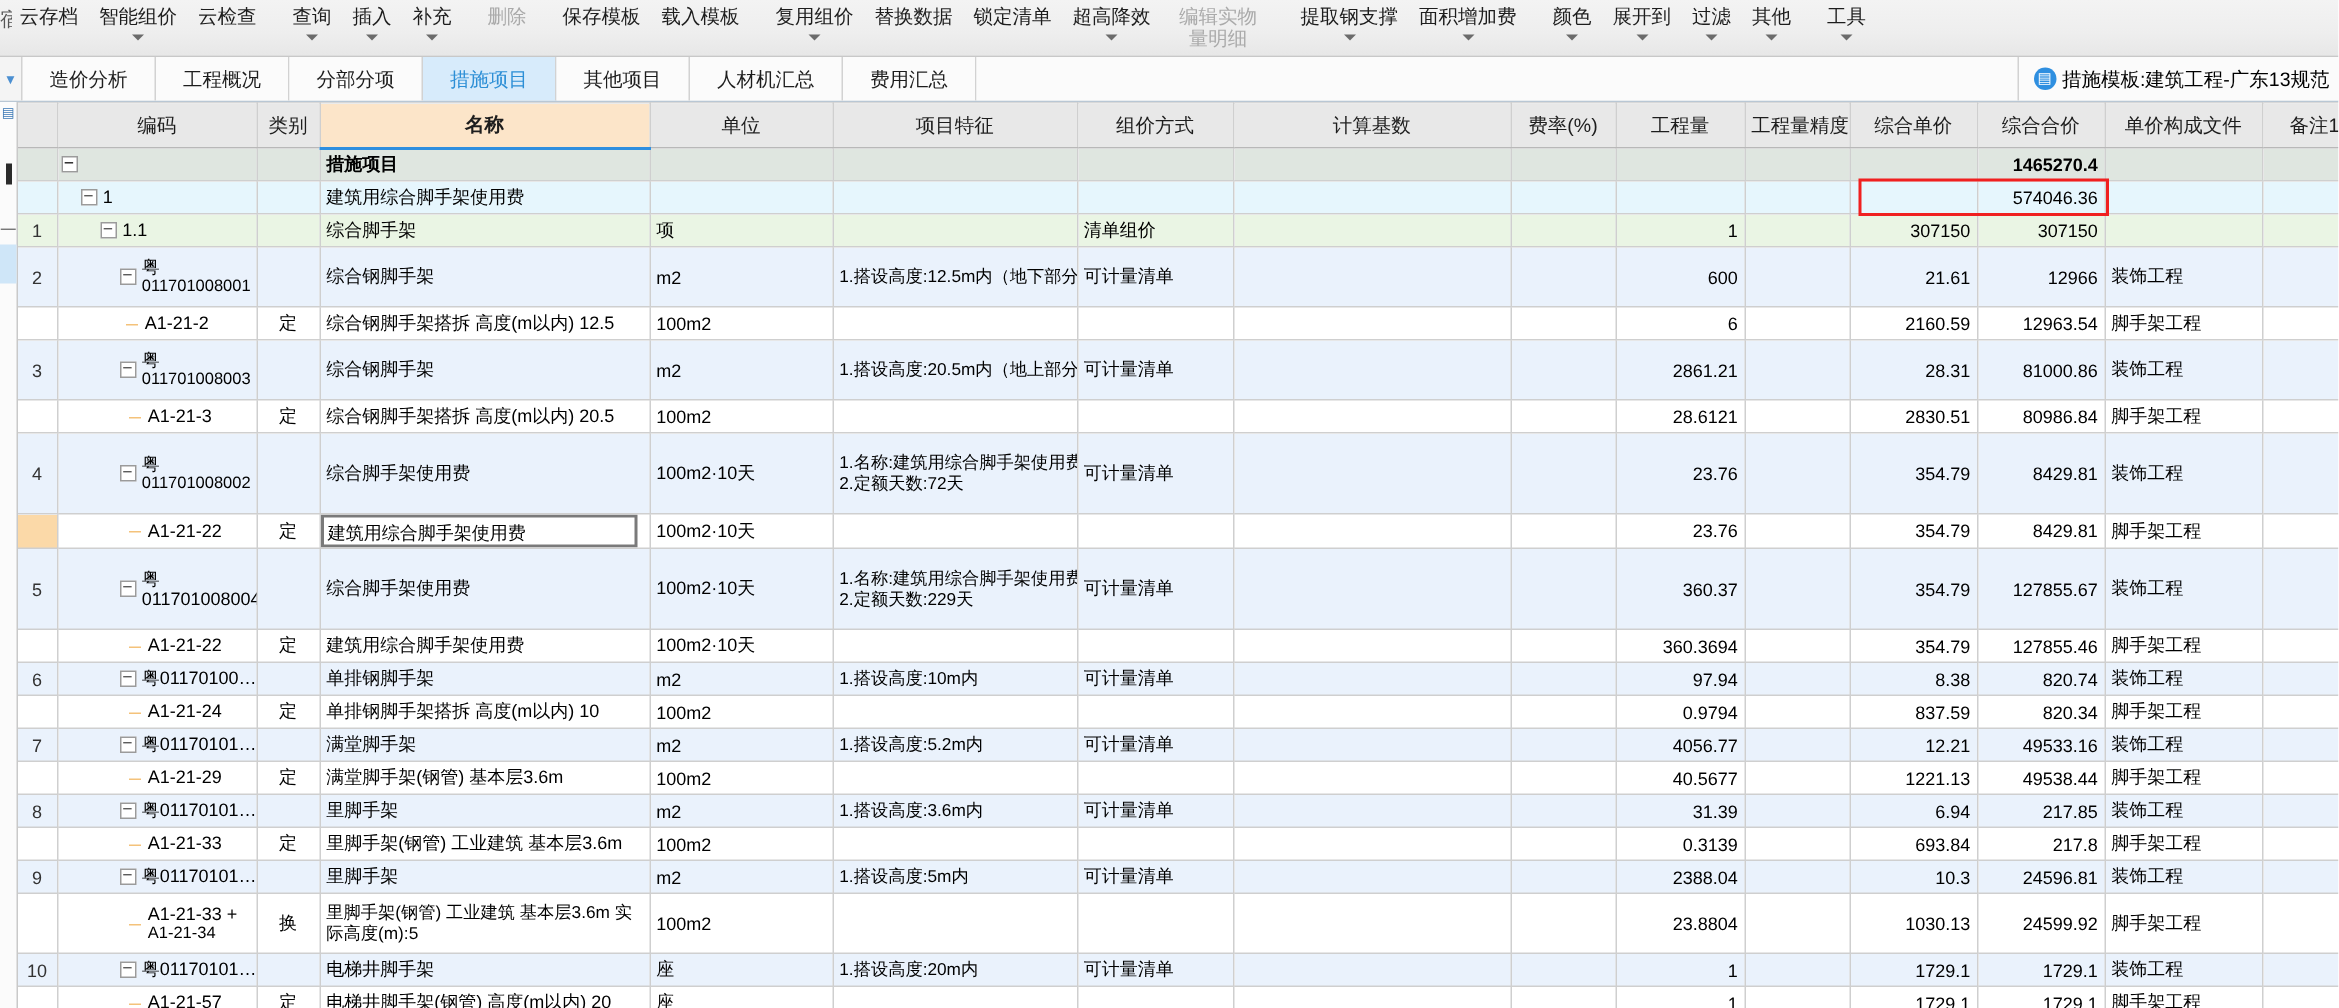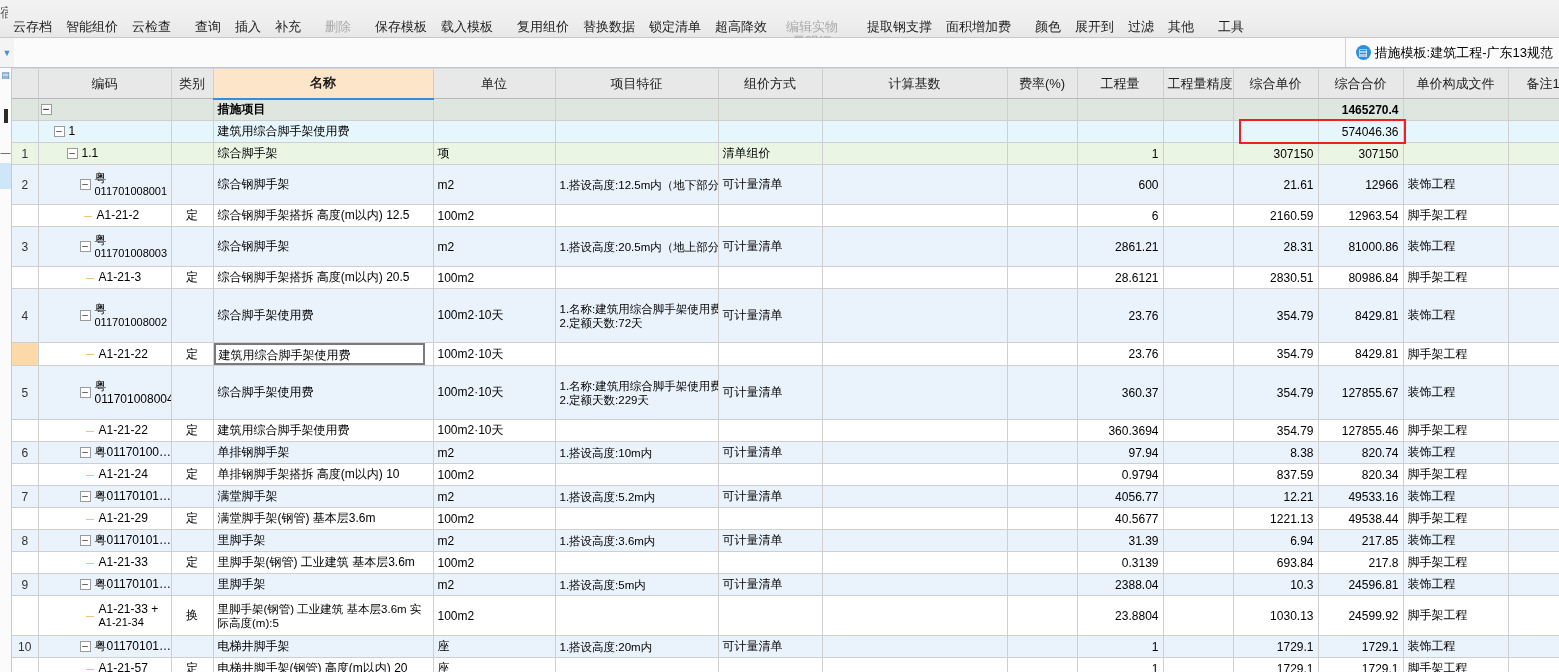--- a/index.html
+++ b/index.html
@@ -25,21 +25,20 @@
     position: relative;
   }
   .tb-item {
     display: flex;
     flex-direction: column;
     align-items: center;
     justify-content: flex-end;
     padding: 3px 7px 0 7px;
     cursor: default;
     min-width: 20px;
-    margin-top: 16px;
   }
   .tb-item .tb-label {
     font-size: 13px;
     line-height: 16px;
     color: #1d1d1d;
     white-space: nowrap;
     text-align: center;
   }
   .tb-item.disabled .tb-label { color: #aaaaaa; }
   .tb-item .tb-label.two-line { white-space: normal; width: 62px; line-height: 15px; }
@@ -323,20 +322,43 @@
         <div class="tb-gap"></div>
         <div class="tb-item">
           <div class="tb-label">工具</div>
           <div class="tb-caret"></div>
         </div>
       </div>
   </div>
 
   <div class="tabbar">
     <div class="tab-arrow">▼</div>
+    <div id="tab-items" style="display:flex;align-items:stretch;">
+        <div class="tab">
+          <span>造价分析</span>
+        </div>
+        <div class="tab">
+          <span>工程概况</span>
+        </div>
+        <div class="tab">
+          <span>分部分项</span>
+        </div>
+        <div class="tab active">
+          <span>措施项目</span>
+        </div>
+        <div class="tab">
+          <span>其他项目</span>
+        </div>
+        <div class="tab">
+          <span>人材机汇总</span>
+        </div>
+        <div class="tab">
+          <span>费用汇总</span>
+        </div>
+      </div>
     <div class="tab-spacer"></div>
     <div class="tab-right">
       <span class="tpl-icon">▤</span>
       <span>措施模板:建筑工程-广东13规范</span>
     </div>
   </div>
 
   <div class="grid-wrap">
     <div class="leftstrip">
       <div class="ls-glyph">▤</div>

